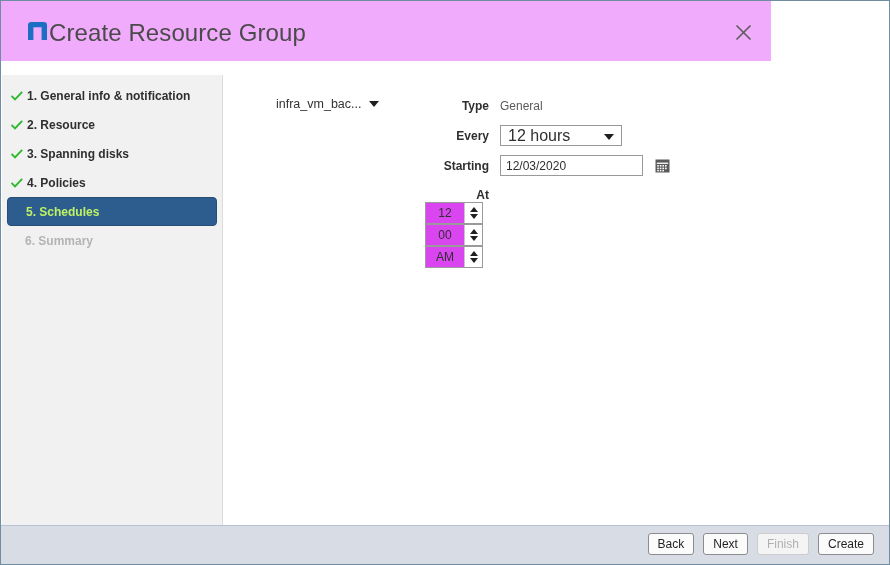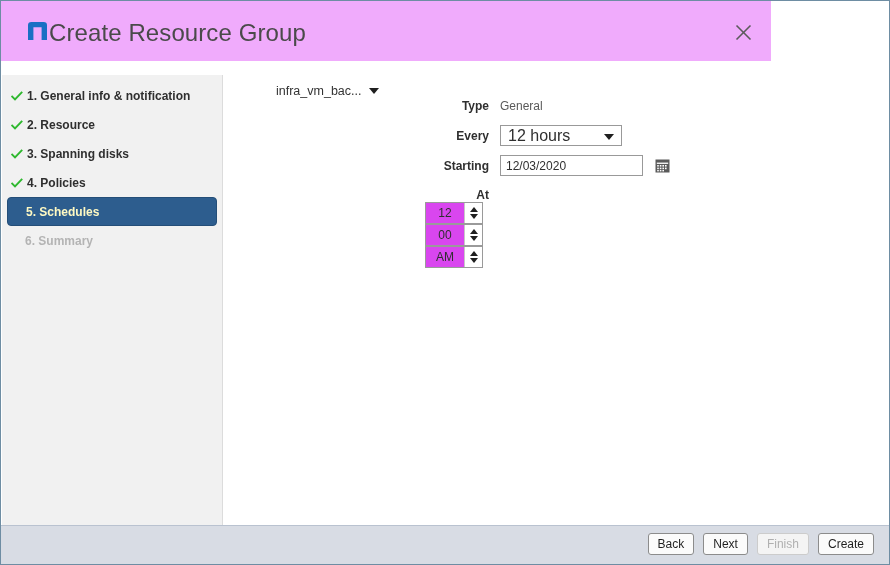--- a/index.html
+++ b/index.html
@@ -99,39 +99,39 @@
   .step .step-label {
     font-size: 12px;
     font-weight: bold;
     color: #2f2f2f;
     white-space: nowrap;
   }
   .step.active {
     background: #2d5d8e;
     border: 1px solid #244e78;
   }
-  .step.active .step-label { color: #fef9c3; padding-left: 14px; }
+  .step.active .step-label { color: #bef264; padding-left: 14px; }
   .step.disabled { cursor: default; }
   .step.disabled .step-label { color: #b4b4b4; padding-left: 14px; }
   .step.done .step-label { padding-left: 2px; }
 
   
   #content {
     position: absolute;
     left: 223px;
     top: 62px;
     width: 665px;
     height: 462px;
     background: #ffffff;
   }
 
   #resource-selector {
     position: absolute;
     left: 52px;
-    top: 21px;
+    top: 34px;
     display: flex;
     align-items: center;
     gap: 8px;
     cursor: pointer;
   }
   #resource-selector .sel-text {
     font-size: 12.5px;
     color: #333333;
     white-space: nowrap;
   }

